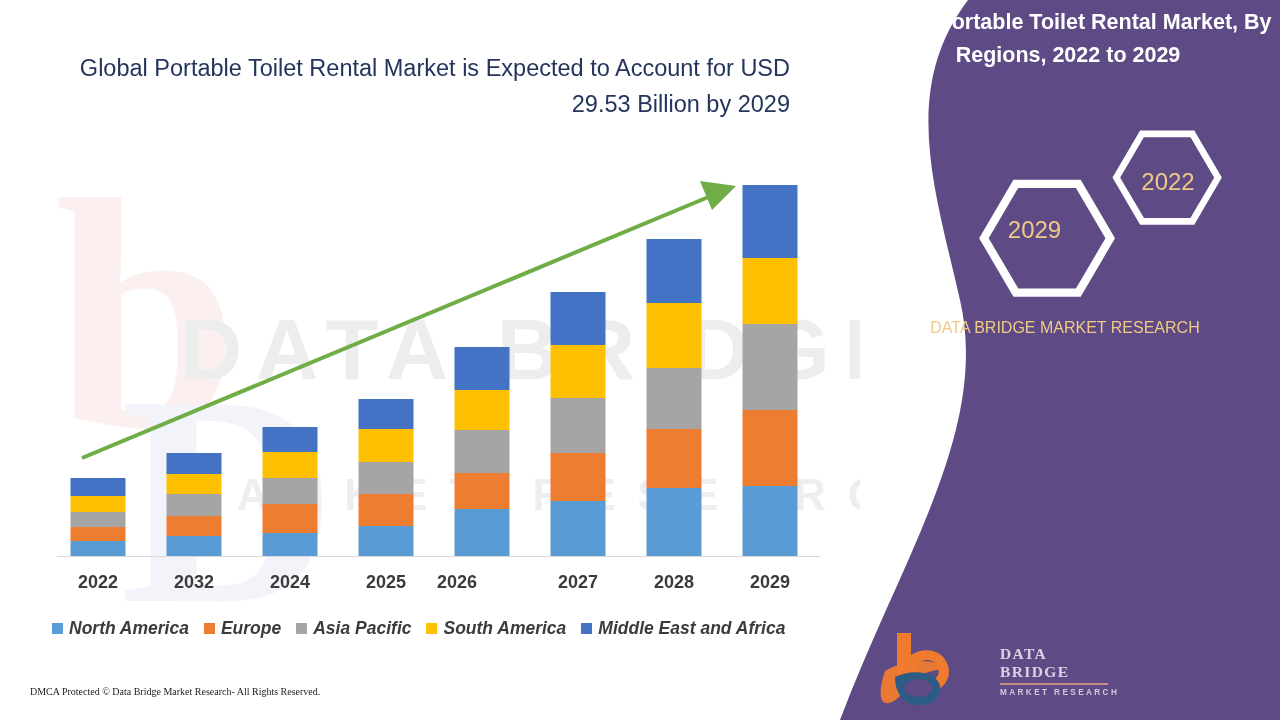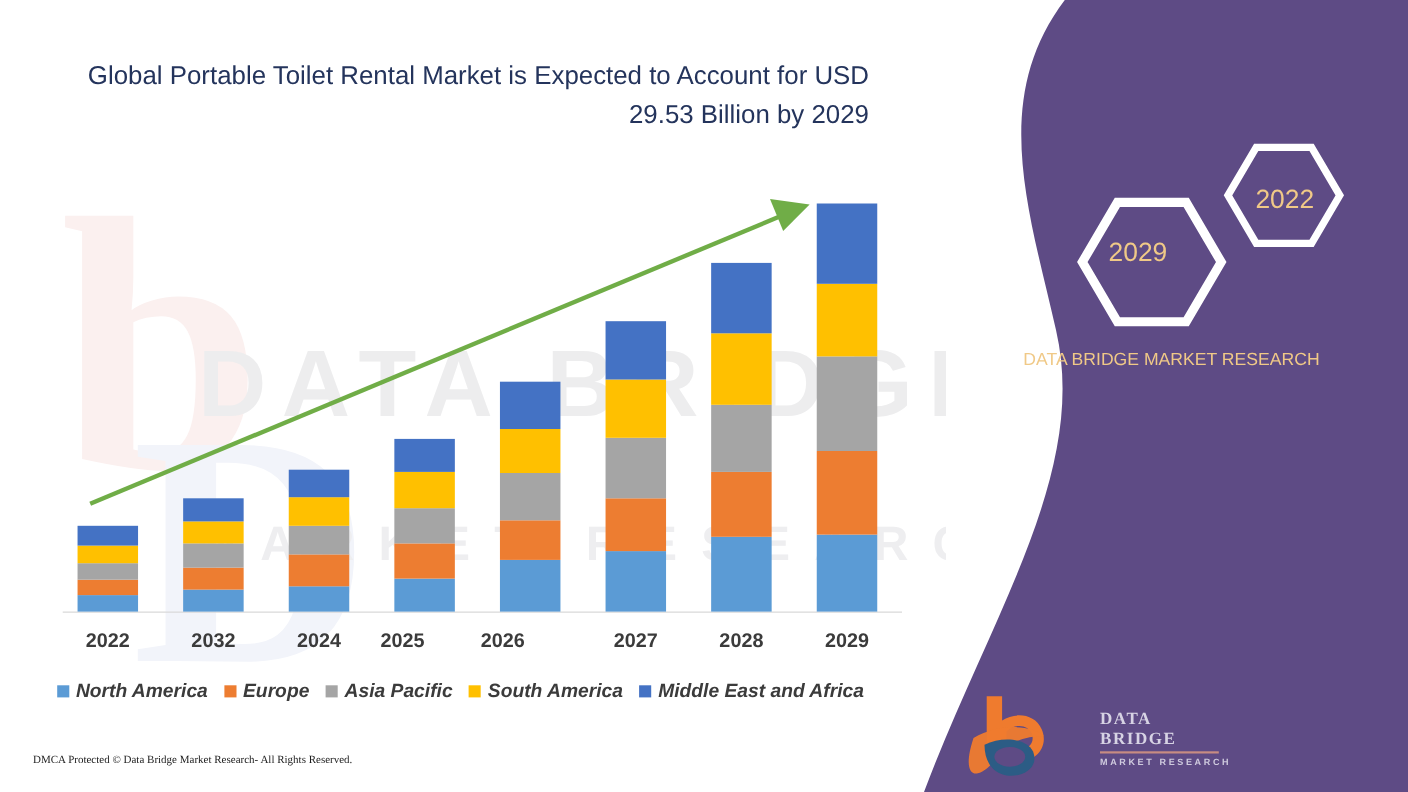--- a/index.html
+++ b/index.html
@@ -123,21 +123,21 @@
       <line x1="82" y1="458" x2="1712" y2="190" stroke="#70AD47" stroke-width="4" style="display:none"></line>
       <line x1="82" y1="458" x2="718" y2="193" stroke="#70AD47" stroke-width="4"></line>
       <polygon points="736,186 700,181 712,210" fill="#70AD47"></polygon>
     </g>
   </svg>
 
   <div class="xlabels">
       <div class="xlabel" style="left: 53px;">2022</div>
       <div class="xlabel" style="left: 149px;">2032</div>
       <div class="xlabel" style="left: 245px;">2024</div>
-      <div class="xlabel" style="left: 321px;">2025</div>
+      <div class="xlabel" style="left: 341px;">2025</div>
       <div class="xlabel" style="left: 412px;">2026</div>
       <div class="xlabel" style="left: 533px;">2027</div>
       <div class="xlabel" style="left: 629px;">2028</div>
       <div class="xlabel" style="left: 725px;">2029</div>
     </div>
 
   <div class="legend">
       <div class="lg-item">
         <span class="lg-sw" style="background: rgb(91, 155, 213);"></span>
         <span class="lg-lb">North America</span>
@@ -160,20 +160,21 @@
       </div>
     </div>
 
   <div class="foot foot-l">DMCA Protected © Data Bridge Market Research- All Rights Reserved.</div>
 
   <div class="panel">
     <svg width="440" height="720" viewBox="0 0 440 720">
       <path d="M 128 0 L 440 0 L 440 720 L 0 720 C 60 560 150 430 120 300 C 95 190 60 90 128 0 Z" fill="#5E4B85"></path>
     </svg>
 
+    <div class="panel-title">Global Portable Toilet Rental Market, By Regions, 2022 to 2029</div>
 
     <div class="hexwrap">
       <svg width="300" height="175" viewBox="0 0 300 175">
         <polygon points="60,22 113,22 140,68 113,114 60,114 33,68" fill="none" stroke="#ffffff" stroke-width="7" transform="translate(-25,30) scale(1.18)"></polygon>
         <polygon points="60,22 113,22 140,68 113,114 60,114 33,68" fill="none" stroke="#ffffff" stroke-width="7" transform="translate(115,-15) scale(0.95)"></polygon>
       </svg>
       <div style="position:absolute;left:7px;top:88px;width:115px;text-align:center;
                   color:#f0c987;font-size:24px;">2029</div>
       <div style="position:absolute;left:143px;top:40px;width:110px;text-align:center;
                   color:#f0c987;font-size:24px;">2022</div>

